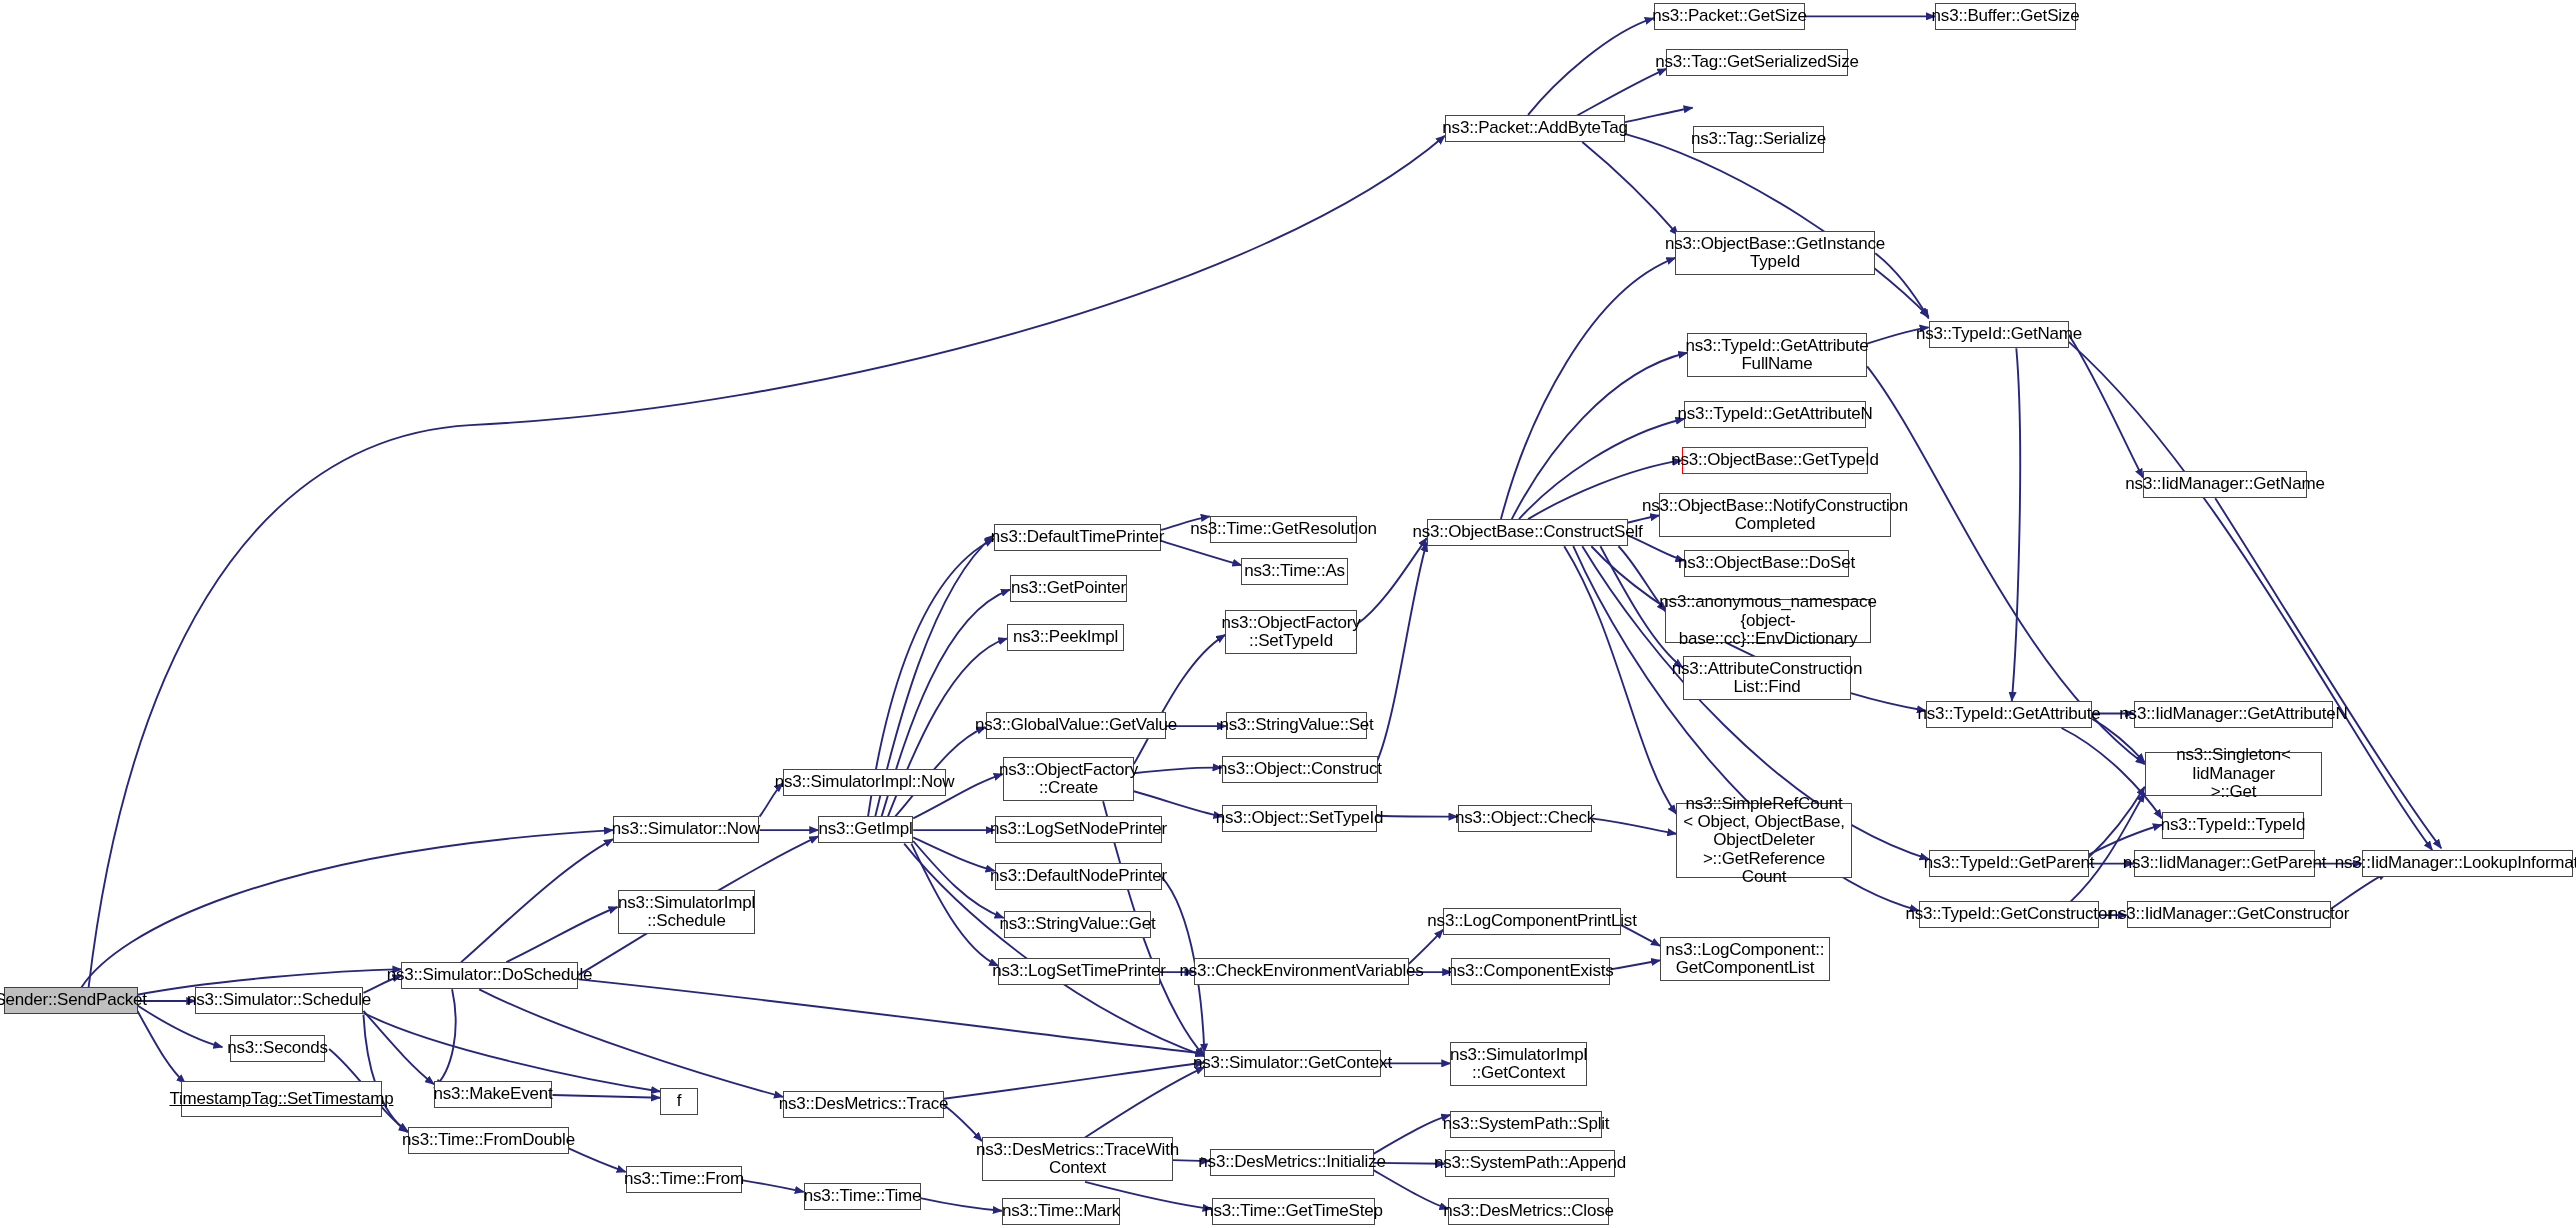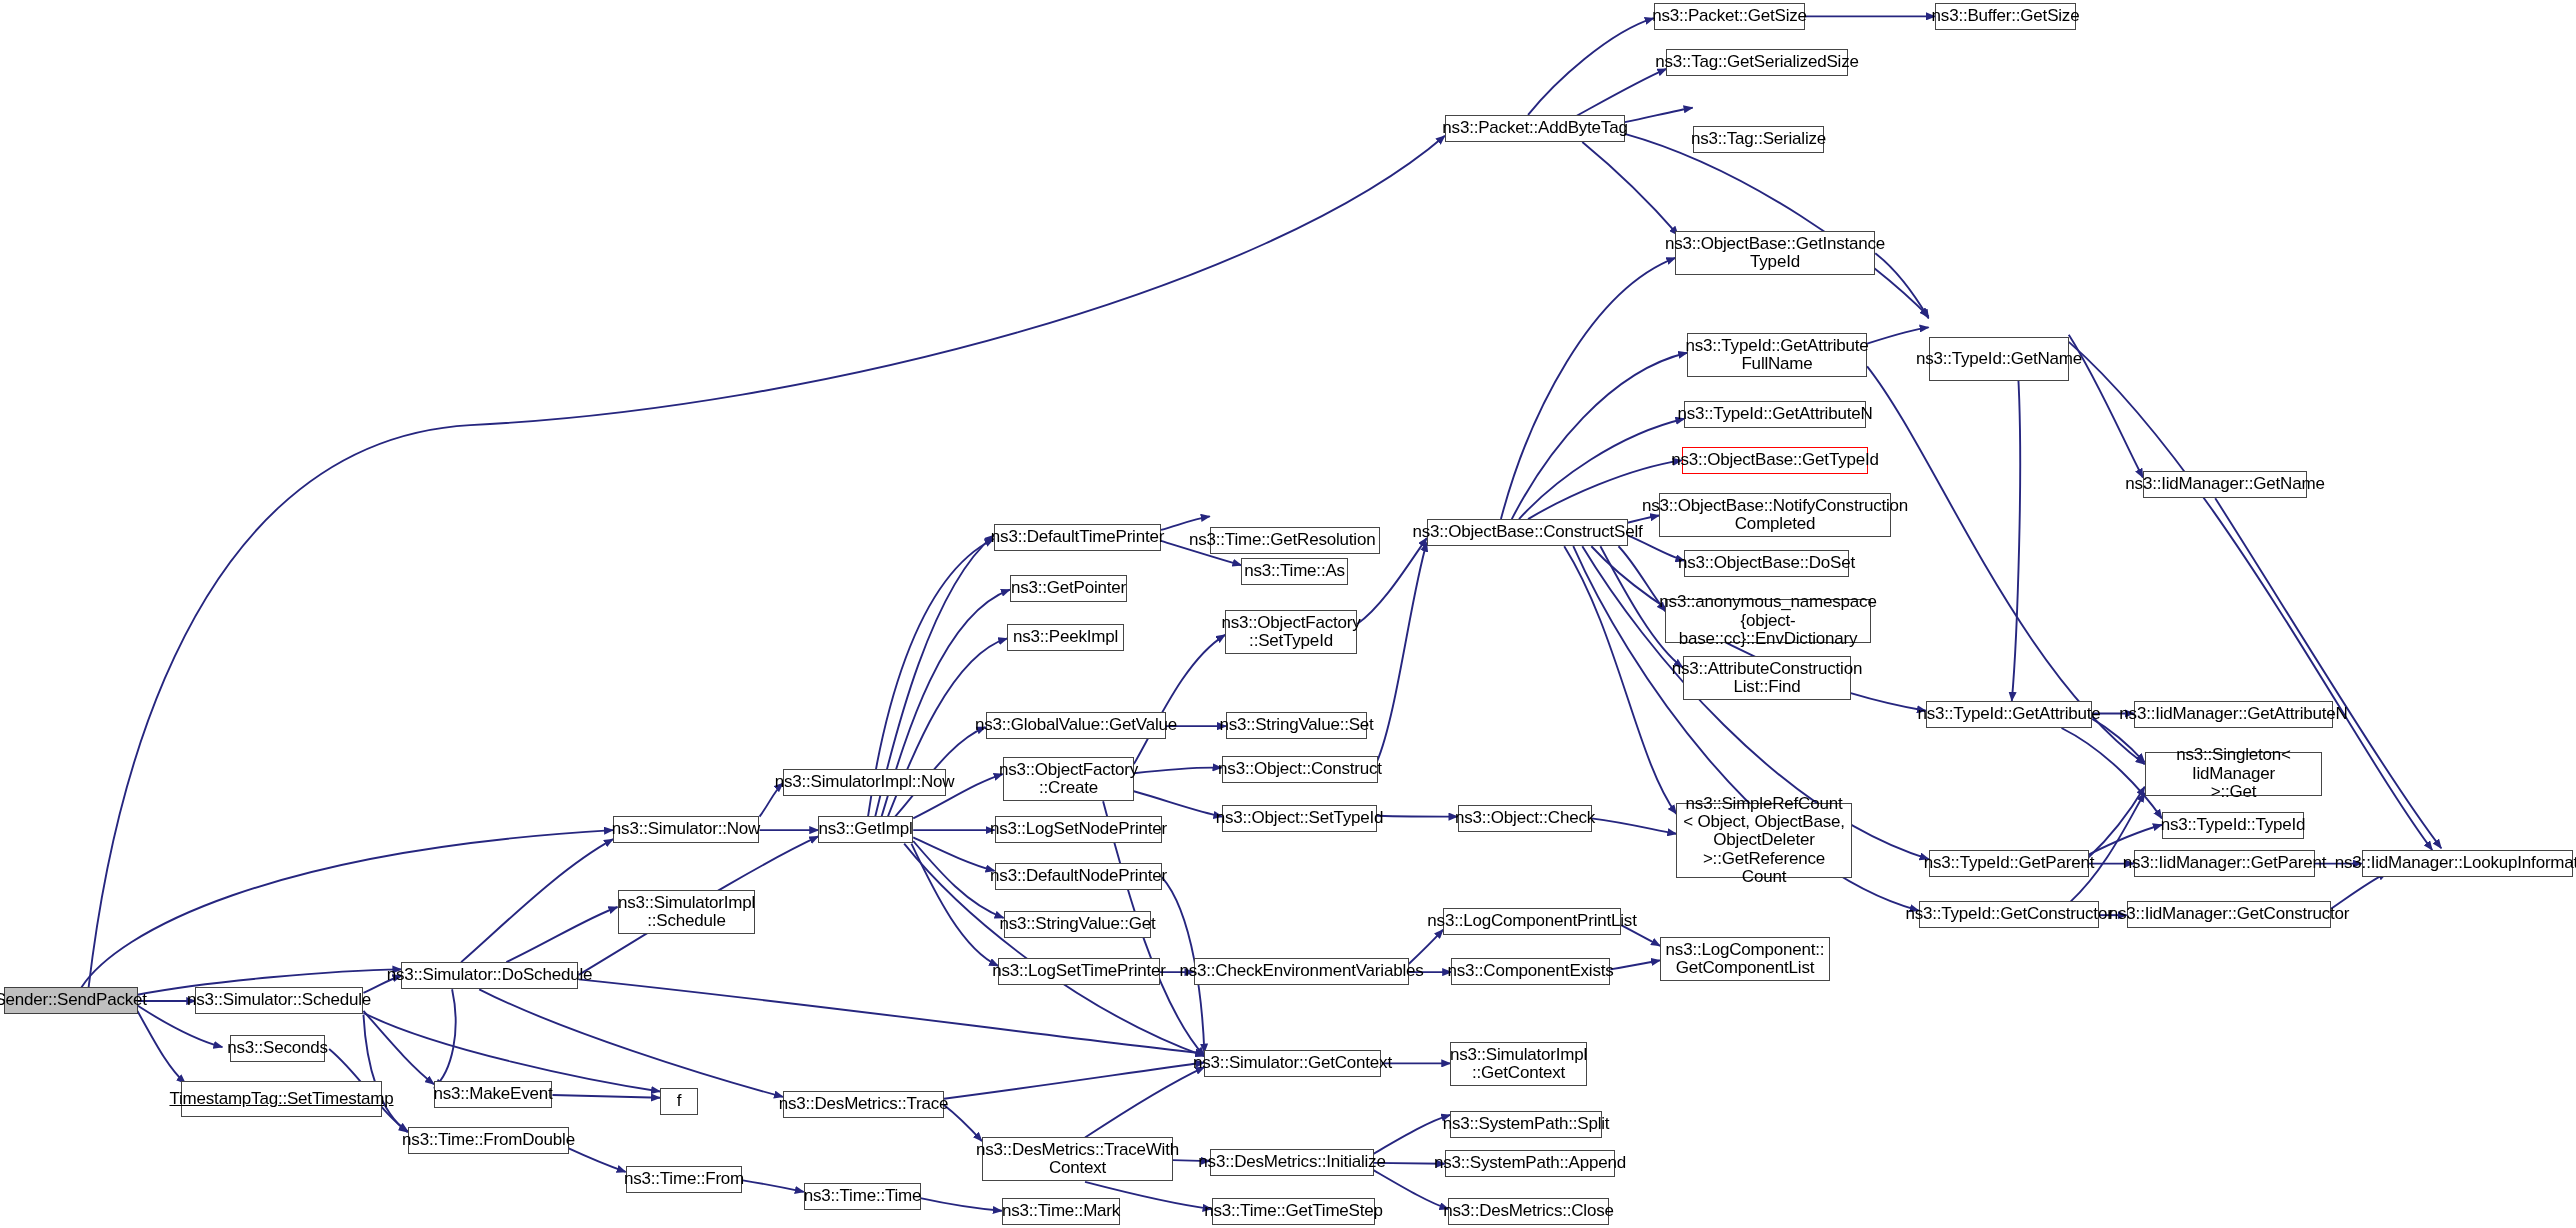--- a/index.html
+++ b/index.html
@@ -145,21 +145,21 @@
       <div class="node" style="left: 986px; top: 712px; width: 180px; height: 27px;"><span class="lbl">ns3::GlobalValue::GetValue</span></div>
       <div class="node" style="left: 1003px; top: 757px; width: 131px; height: 44px;"><span class="lbl">ns3::ObjectFactory
 ::Create</span></div>
       <div class="node" style="left: 995px; top: 816px; width: 167px; height: 27px;"><span class="lbl">ns3::LogSetNodePrinter</span></div>
       <div class="node" style="left: 995px; top: 863px; width: 167px; height: 27px;"><span class="lbl">ns3::DefaultNodePrinter</span></div>
       <div class="node" style="left: 1004px; top: 911px; width: 147px; height: 27px;"><span class="lbl">ns3::StringValue::Get</span></div>
       <div class="node" style="left: 998px; top: 958px; width: 162px; height: 27px;"><span class="lbl">ns3::LogSetTimePrinter</span></div>
       <div class="node" style="left: 783px; top: 1091px; width: 161px; height: 27px;"><span class="lbl">ns3::DesMetrics::Trace</span></div>
       <div class="node" style="left: 982px; top: 1137px; width: 191px; height: 44px;"><span class="lbl">ns3::DesMetrics::TraceWith
 Context</span></div>
-      <div class="node" style="left: 1210px; top: 527px; width: 170px; height: 27px; justify-content: flex-end;"><span class="lbl">ns3::Time::GetResolution</span></div>
+      <div class="node" style="left: 1210px; top: 516px; width: 147px; height: 27px;"><span class="lbl">ns3::Time::GetResolution</span></div>
       <div class="node" style="left: 1241px; top: 558px; width: 107px; height: 27px;"><span class="lbl">ns3::Time::As</span></div>
       <div class="node" style="left: 1225px; top: 610px; width: 132px; height: 44px;"><span class="lbl">ns3::ObjectFactory
 ::SetTypeId</span></div>
       <div class="node" style="left: 1226px; top: 712px; width: 141px; height: 27px; justify-content: center;"><span class="lbl">ns3::StringValue::Set</span></div>
       <div class="node" style="left: 1222px; top: 756px; width: 156px; height: 27px;"><span class="lbl">ns3::Object::Construct</span></div>
       <div class="node" style="left: 1222px; top: 805px; width: 155px; height: 27px;"><span class="lbl">ns3::Object::SetTypeId</span></div>
       <div class="node" style="left: 1194px; top: 958px; width: 215px; height: 27px;"><span class="lbl">ns3::CheckEnvironmentVariables</span></div>
       <div class="node" style="left: 1204px; top: 1050px; width: 177px; height: 27px;"><span class="lbl">ns3::Simulator::GetContext</span></div>
       <div class="node" style="left: 1210px; top: 1149px; width: 164px; height: 27px;"><span class="lbl">ns3::DesMetrics::Initialize</span></div>
       <div class="node" style="left: 1212px; top: 1198px; width: 163px; height: 27px;"><span class="lbl">ns3::Time::GetTimeStep</span></div>
@@ -175,21 +175,21 @@
 FullName</span></div>
       <div class="node" style="left: 1684px; top: 401px; width: 182px; height: 27px;"><span class="lbl">ns3::TypeId::GetAttributeN</span></div>
       <div class="node missing" style="left: 1682px; top: 447px; width: 186px; height: 27px;"><span class="lbl">ns3::ObjectBase::GetTypeId</span></div>
       <div class="node" style="left: 1659px; top: 493px; width: 232px; height: 44px;"><span class="lbl">ns3::ObjectBase::NotifyConstruction
 Completed</span></div>
       <div class="node" style="left: 1684px; top: 550px; width: 165px; height: 27px;"><span class="lbl">ns3::ObjectBase::DoSet</span></div>
       <div class="node" style="left: 1665px; top: 599px; width: 206px; height: 44px;"><span class="lbl">ns3::anonymous_namespace
 {object-base::cc}::EnvDictionary</span></div>
       <div class="node" style="left: 1683px; top: 656px; width: 168px; height: 44px;"><span class="lbl">ns3::AttributeConstruction
 List::Find</span></div>
-      <div class="node" style="left: 1929px; top: 321px; width: 140px; height: 44px; margin-top: 16px;"><span class="lbl">ns3::TypeId::GetName</span></div>
+      <div class="node" style="left: 1929px; top: 321px; width: 140px; height: 27px;"><span class="lbl">ns3::TypeId::GetName</span></div>
       <div class="node" style="left: 2143px; top: 471px; width: 164px; height: 27px;"><span class="lbl">ns3::IidManager::GetName</span></div>
       <div class="node" style="left: 1926px; top: 701px; width: 166px; height: 27px;"><span class="lbl">ns3::TypeId::GetAttribute</span></div>
       <div class="node" style="left: 2134px; top: 701px; width: 199px; height: 27px;"><span class="lbl">ns3::IidManager::GetAttributeN</span></div>
       <div class="node" style="left: 2145px; top: 752px; width: 177px; height: 44px;"><span class="lbl">ns3::Singleton&lt; IidManager
 &gt;::Get</span></div>
       <div class="node" style="left: 2162px; top: 812px; width: 142px; height: 27px;"><span class="lbl">ns3::TypeId::TypeId</span></div>
       <div class="node" style="left: 1929px; top: 850px; width: 160px; height: 27px;"><span class="lbl">ns3::TypeId::GetParent</span></div>
       <div class="node" style="left: 2134px; top: 850px; width: 181px; height: 27px;"><span class="lbl">ns3::IidManager::GetParent</span></div>
       <div class="node" style="left: 1919px; top: 901px; width: 180px; height: 27px;"><span class="lbl">ns3::TypeId::GetConstructor</span></div>
       <div class="node" style="left: 2127px; top: 901px; width: 204px; height: 27px;"><span class="lbl">ns3::IidManager::GetConstructor</span></div>

